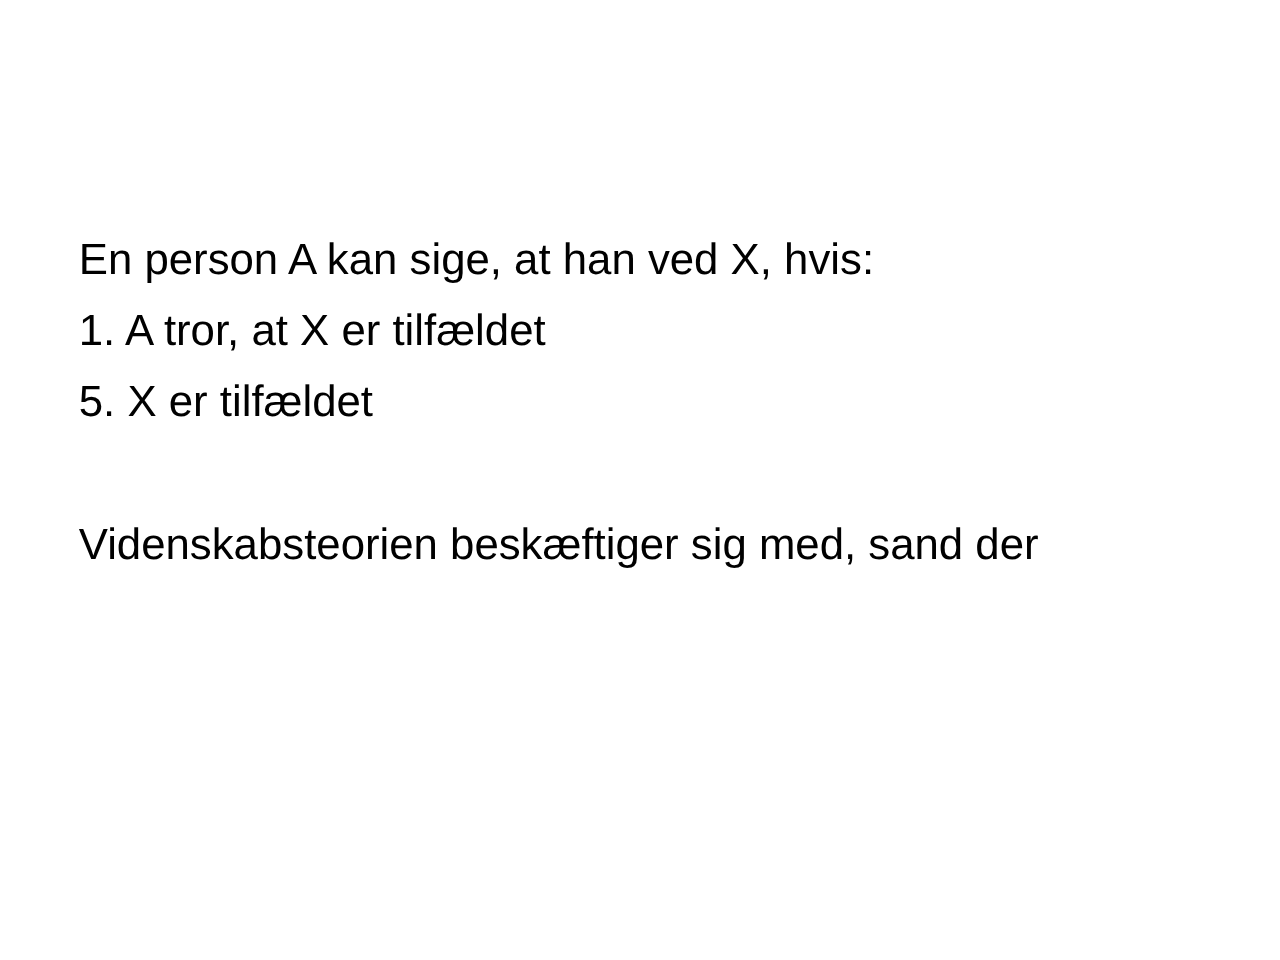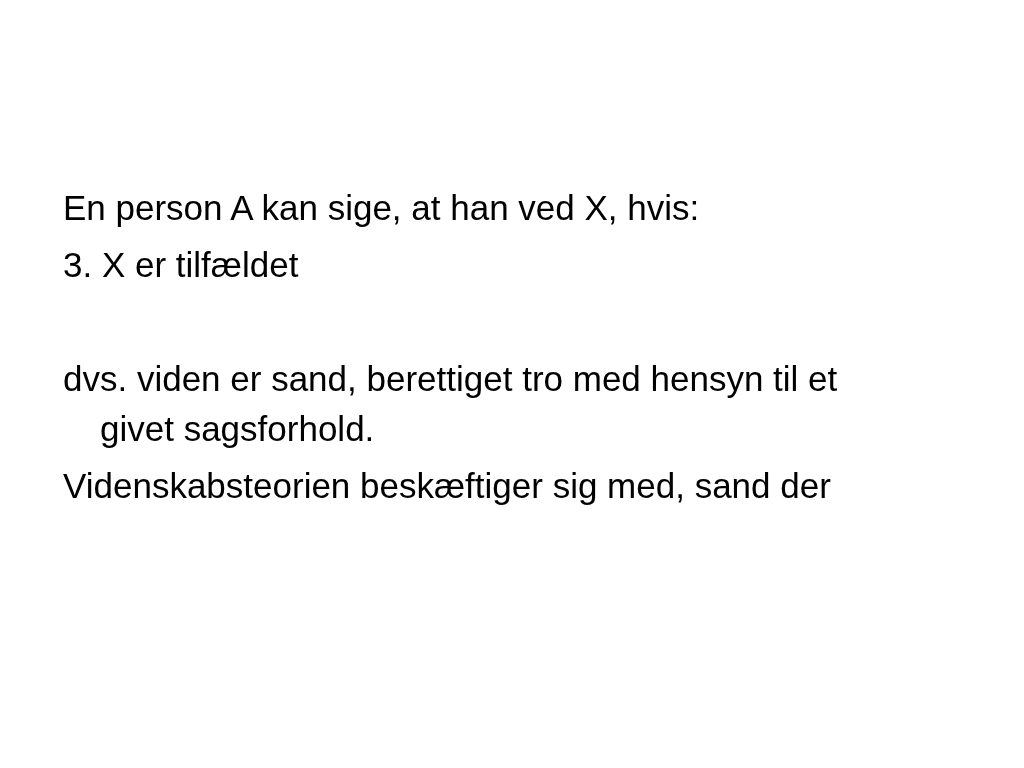--- a/index.html
+++ b/index.html
@@ -41,33 +41,32 @@
 </head>
 <body>
 
 <div class="slide">
   <div class="textbox">
 
     <div class="para">
       <div class="line">En person A kan sige, at han ved X, hvis:</div>
     </div>
 
+    <div class="para">
+      <div class="line">1. A tror, at X er tilfældet</div>
+    </div>
 
 
     <div class="para">
-      <div class="line">3. X er tilfældet</div>
+      <div class="line">5. X er tilfældet</div>
     </div>
 
     <div class="para">
       <div class="line"></div>
     </div>
 
-    <div class="para">
-      <div class="line">dvs. viden er sand, berettiget tro med hensyn til et</div>
-      <div class="line indent">givet sagsforhold.</div>
-    </div>
 
     <div class="para">
       <div class="line">Videnskabsteorien beskæftiger sig med, sand der</div>
     </div>
 
   </div>
 </div>
 
 </body></html>

